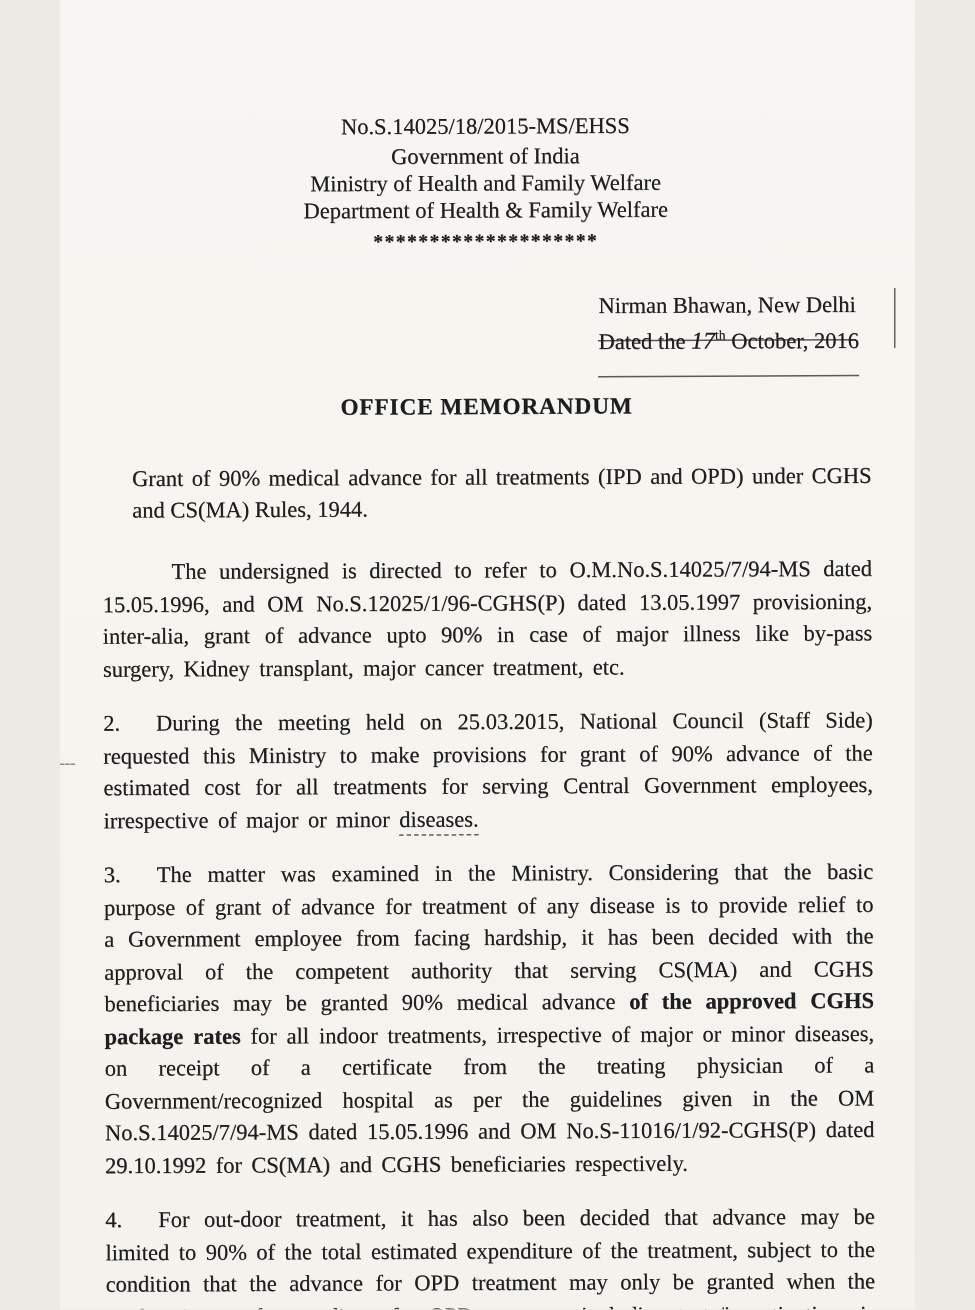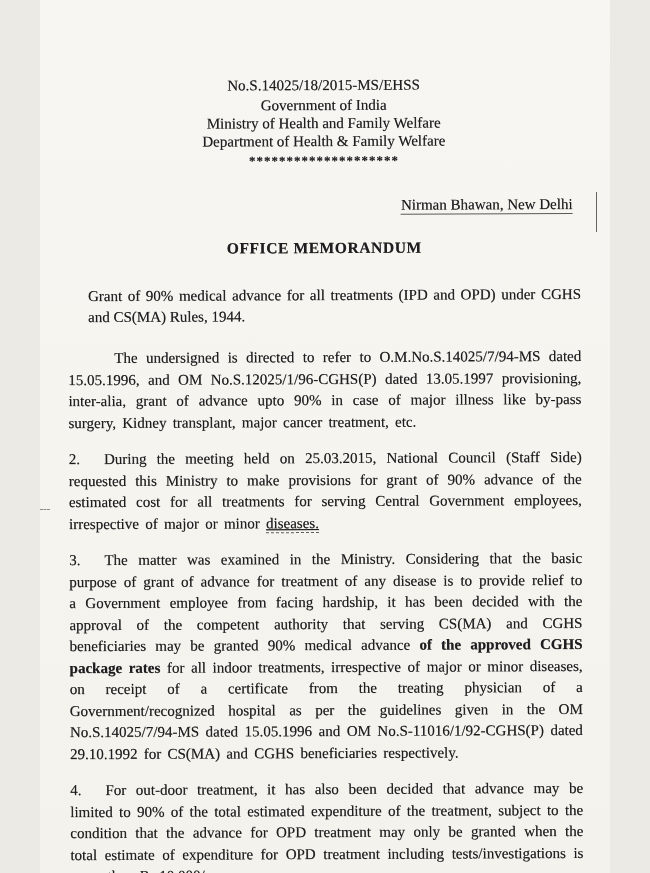--- a/index.html
+++ b/index.html
@@ -41,21 +41,21 @@
     display: flex;
     flex-direction: column;
     align-items: flex-end;
     font-size: 15px;
     line-height: 19px;
     padding-right: 8px;
   }
   .dateblock .inner { text-align: left; }
   .u-line {
     border-bottom: 1px solid rgba(40,38,36,0.75);
-    padding-bottom: 1px;
+    padding-bottom: 14px;
     margin-left: 40px;
   }
   .hand {
     font-style: italic;
     font-size: 16px;
   }
   sup { font-size: 9px; }
   .memo-title {
     text-align: center;
     font-weight: bold;
@@ -87,21 +87,20 @@
   }
   p.para.first {
     margin-top: 20px;
     text-indent: 46px;
   }
   p.para .num { margin-right: 24px; }
   .bold { font-weight: bold; }
   .dashed {
     border-bottom: 1.5px dashed rgba(60,58,55,0.8);
     padding-bottom: 1px;
-    text-decoration: underline;
   }
   
   .scan-vline {
     position: absolute;
     right: 13px;
     top: 192px;
     width: 1.5px;
     height: 40px;
     background: rgba(55,52,50,0.75);
   }
@@ -128,20 +127,25 @@
       <div>Ministry of Health and Family Welfare</div>
       <div>Department of Health &amp; Family Welfare</div>
       <div class="stars">********************</div>
     </div>
 
     <div class="dateblock">
       <div class="inner">
         <div>
           <span class="u-line">Nirman Bhawan, New Delhi</span>
         </div>
+        <div>
+          <span class="u-line">
+            <span>Dated the </span><span class="hand">17</span><sup>th</sup><span> October, 2016</span>
+          </span>
+        </div>
       </div>
     </div>
 
     <div class="memo-title">OFFICE MEMORANDUM</div>
 
     <div class="subject">
       <div class="text">Grant of 90% medical advance for all treatments (IPD and OPD) under CGHS and CS(MA) Rules, 1944.</div>
     </div>
 
     <p class="para first"><span>The undersigned is directed to refer to O.M.No.S.14025/7/94-MS dated 15.05.1996, and OM No.S.12025/1/96-CGHS(P) dated 13.05.1997 provisioning, inter-alia, grant of advance upto 90% in case of major illness like by-pass surgery, Kidney transplant, major cancer treatment, etc.</span></p>

